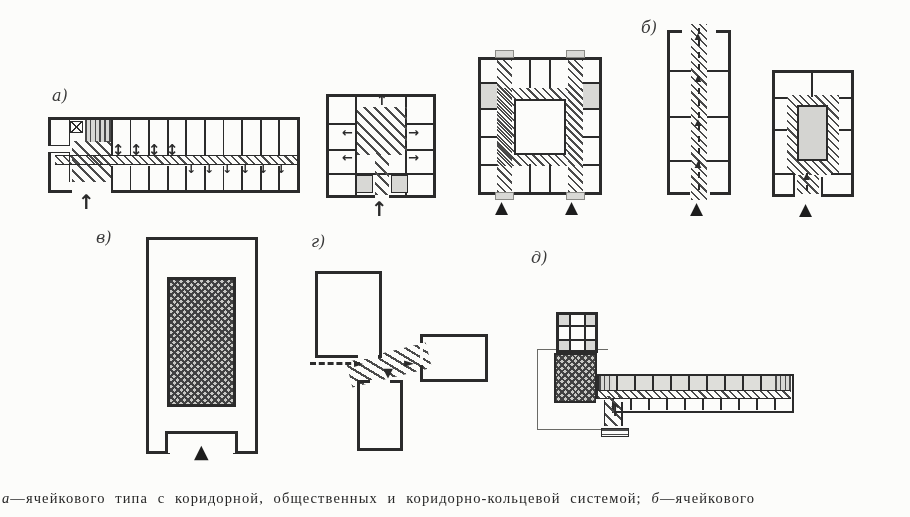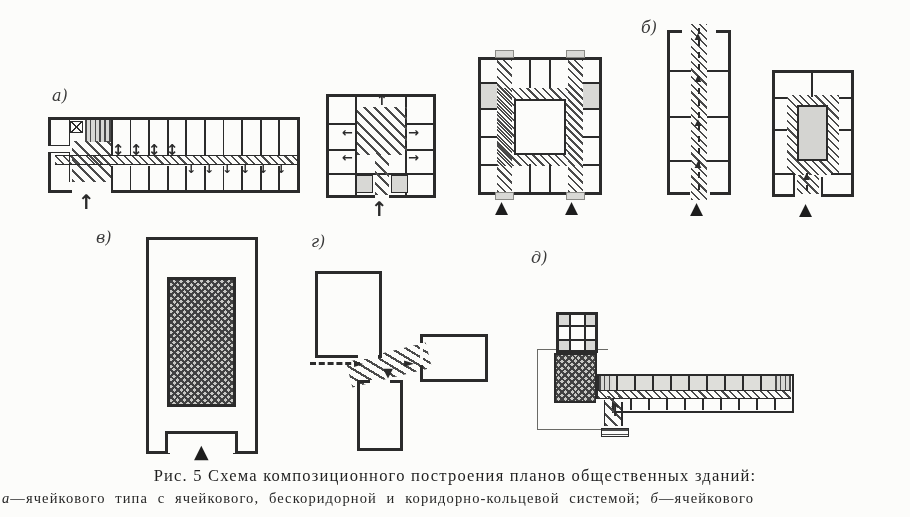--- a/index.html
+++ b/index.html
@@ -197,16 +197,15 @@
     <div class="abs vdiv18" style="left:14px;top:23px;width:179px;height:11px;"></div>
     <div class="gap" style="left:-2.5px;top:23px;width:2.5px;height:14px;"></div>
     <div class="gap" style="left:0;bottom:-2.5px;width:14px;height:2.5px;"></div>
   </div>
   <div class="abs hatch-big" style="left:605px;top:396px;width:16px;height:30px;"></div>
   <div class="line" style="left:603.5px;top:400px;width:1.8px;height:26px;"></div>
   <div class="line" style="left:621px;top:402px;width:1.8px;height:24px;"></div>
   <span class="arr" style="left:608px;top:402px;font-size:17px;">↑</span>
   <div class="abs stairs-h" style="left:601px;top:428px;width:28px;height:9px;border:1.5px solid var(--ink);box-sizing:border-box;"></div>
 
-  <div class="caption1">Рис. 5 Схема композиционного построения планов общественных зданий:</div>
-  <div class="caption2"><i>а</i><span>—ячейкового типа с ячейкового, бескоридорной и коридорно-кольцевой системой; </span><i>б</i><span>—ячейкового</span></div>
+  <div class="caption2"><i>а</i><span>—ячейкового типа с коридорной, общественных и коридорно-кольцевой системой; </span><i>б</i><span>—ячейкового</span></div>
 
 </div>
 
 </body></html>

